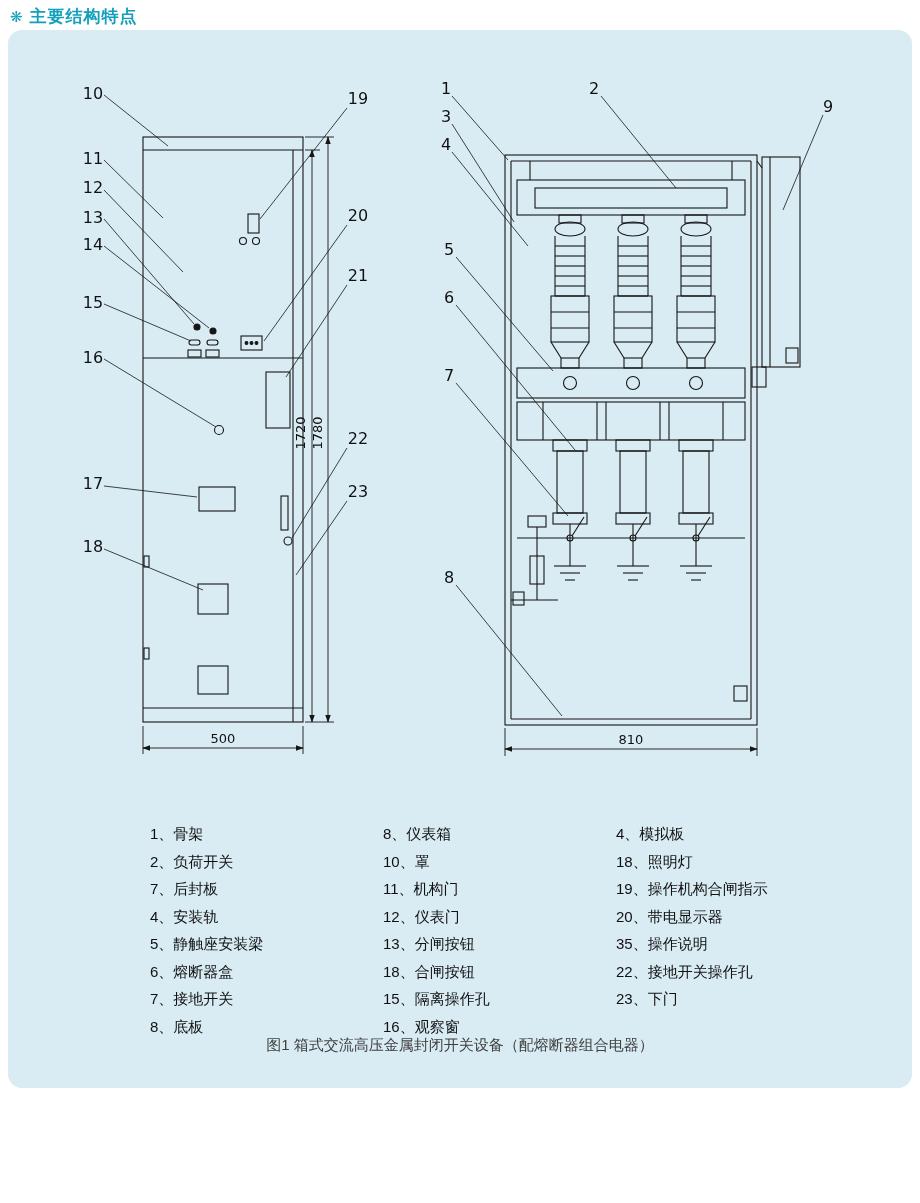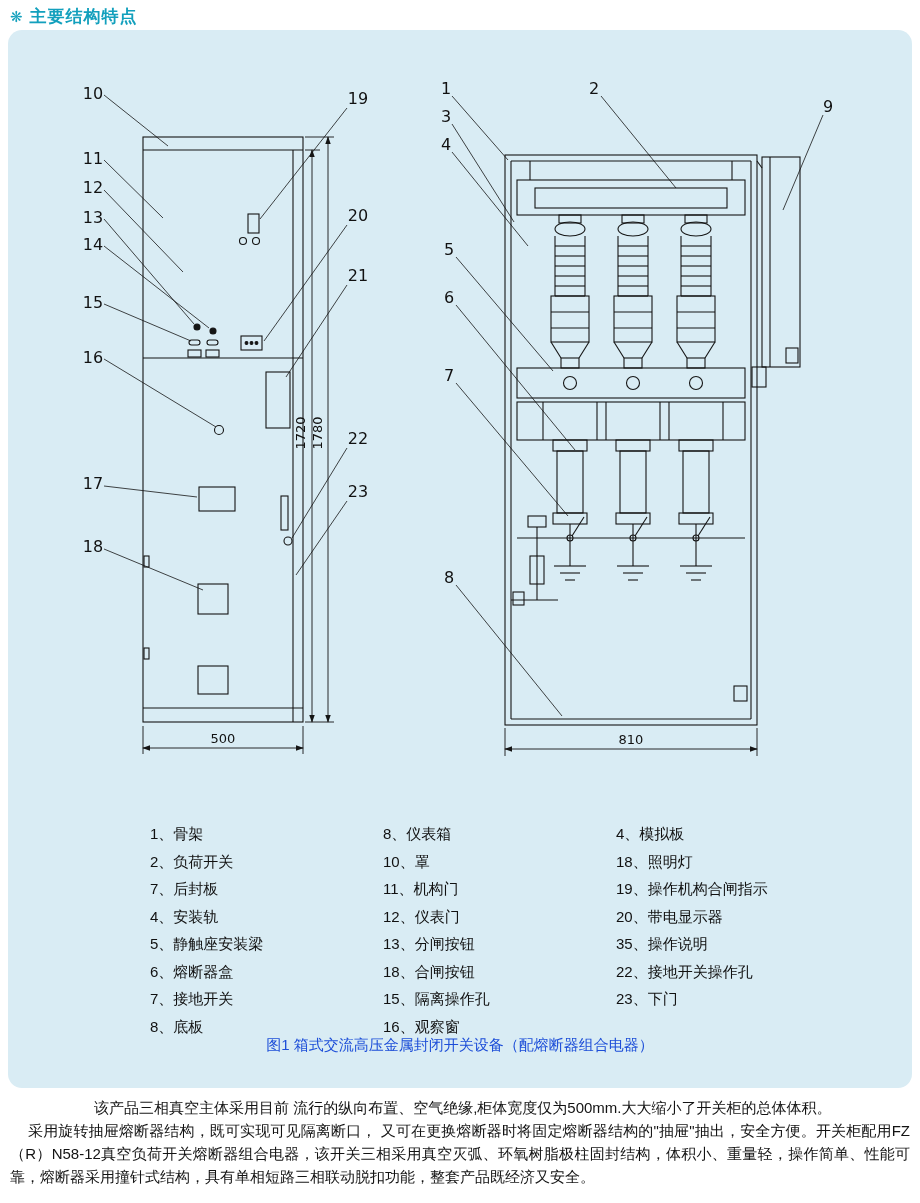--- a/index.html
+++ b/index.html
@@ -7,21 +7,21 @@
   body{width:920px;height:1203px;position:relative;font-family:"Liberation Sans","DejaVu Sans",sans-serif;color:#111}
   .page{position:relative;width:920px;height:1203px;background:#fff;overflow:hidden}
   .header{position:absolute;left:10px;top:5px;display:flex;align-items:center;gap:6px;
           color:#13a0bd;font-size:17px;font-weight:bold;letter-spacing:1px}
   .hicon{font-size:15px;line-height:1}
   .panel{position:absolute;left:8px;top:30px;width:904px;height:1058px;background:#d9ecf4;border-radius:14px}
   .panel svg{position:absolute;left:0;top:0;display:block}
   .legend{position:absolute;top:782px;left:0;width:100%;font-size:15px}
   .legend-col{position:absolute;top:8px;line-height:27.5px;white-space:nowrap}
   .lc1{left:142px}.lc2{left:375px}.lc3{left:608px}
-  .caption{position:absolute;top:1006px;left:0;width:100%;text-align:center;font-size:15px;color:#1d4ed8}
+  .caption{position:absolute;top:1006px;left:0;width:100%;text-align:center;font-size:15px;color:#404040}
   .bodytext{position:absolute;left:10px;top:1096px;width:900px;font-size:15px;line-height:23px;
             text-align:justify;color:#131313}
   .bodytext .p1{text-indent:5.6em}
   .bodytext .p2{text-indent:1.2em}
   svg text{font-family:"DejaVu Sans",sans-serif}
   .callout{font-size:16px;fill:#111}
   .dim{font-size:13px;fill:#111}
 </style>
 </head>
 <body>
@@ -252,18 +252,14 @@
         <div class="legend-item">20、带电显示器</div>
         <div class="legend-item">35、操作说明</div>
         <div class="legend-item">22、接地开关操作孔</div>
         <div class="legend-item">23、下门</div>
       </div>
     </div>
 
     <div class="caption">图1 箱式交流高压金属封闭开关设备（配熔断器组合电器）</div>
   </div>
 
-  <div class="bodytext">
-    <p class="p1">该产品三相真空主体采用目前 流行的纵向布置、空气绝缘,柜体宽度仅为500mm.大大缩小了开关柜的总体体积。</p>
-    <p class="p2">采用旋转抽屉熔断器结构，既可实现可见隔离断口， 又可在更换熔断器时将固定熔断器结构的"抽屉"抽出，安全方便。开关柜配用FZ（R）N58-12真空负荷开关熔断器组合电器，该开关三相采用真空灭弧、环氧树脂极柱固封结构，体积小、重量轻，操作简单、性能可靠，熔断器采用撞针式结构，具有单相短路三相联动脱扣功能，整套产品既经济又安全。</p>
-  </div>
 
 </div>
 
 </body></html>

